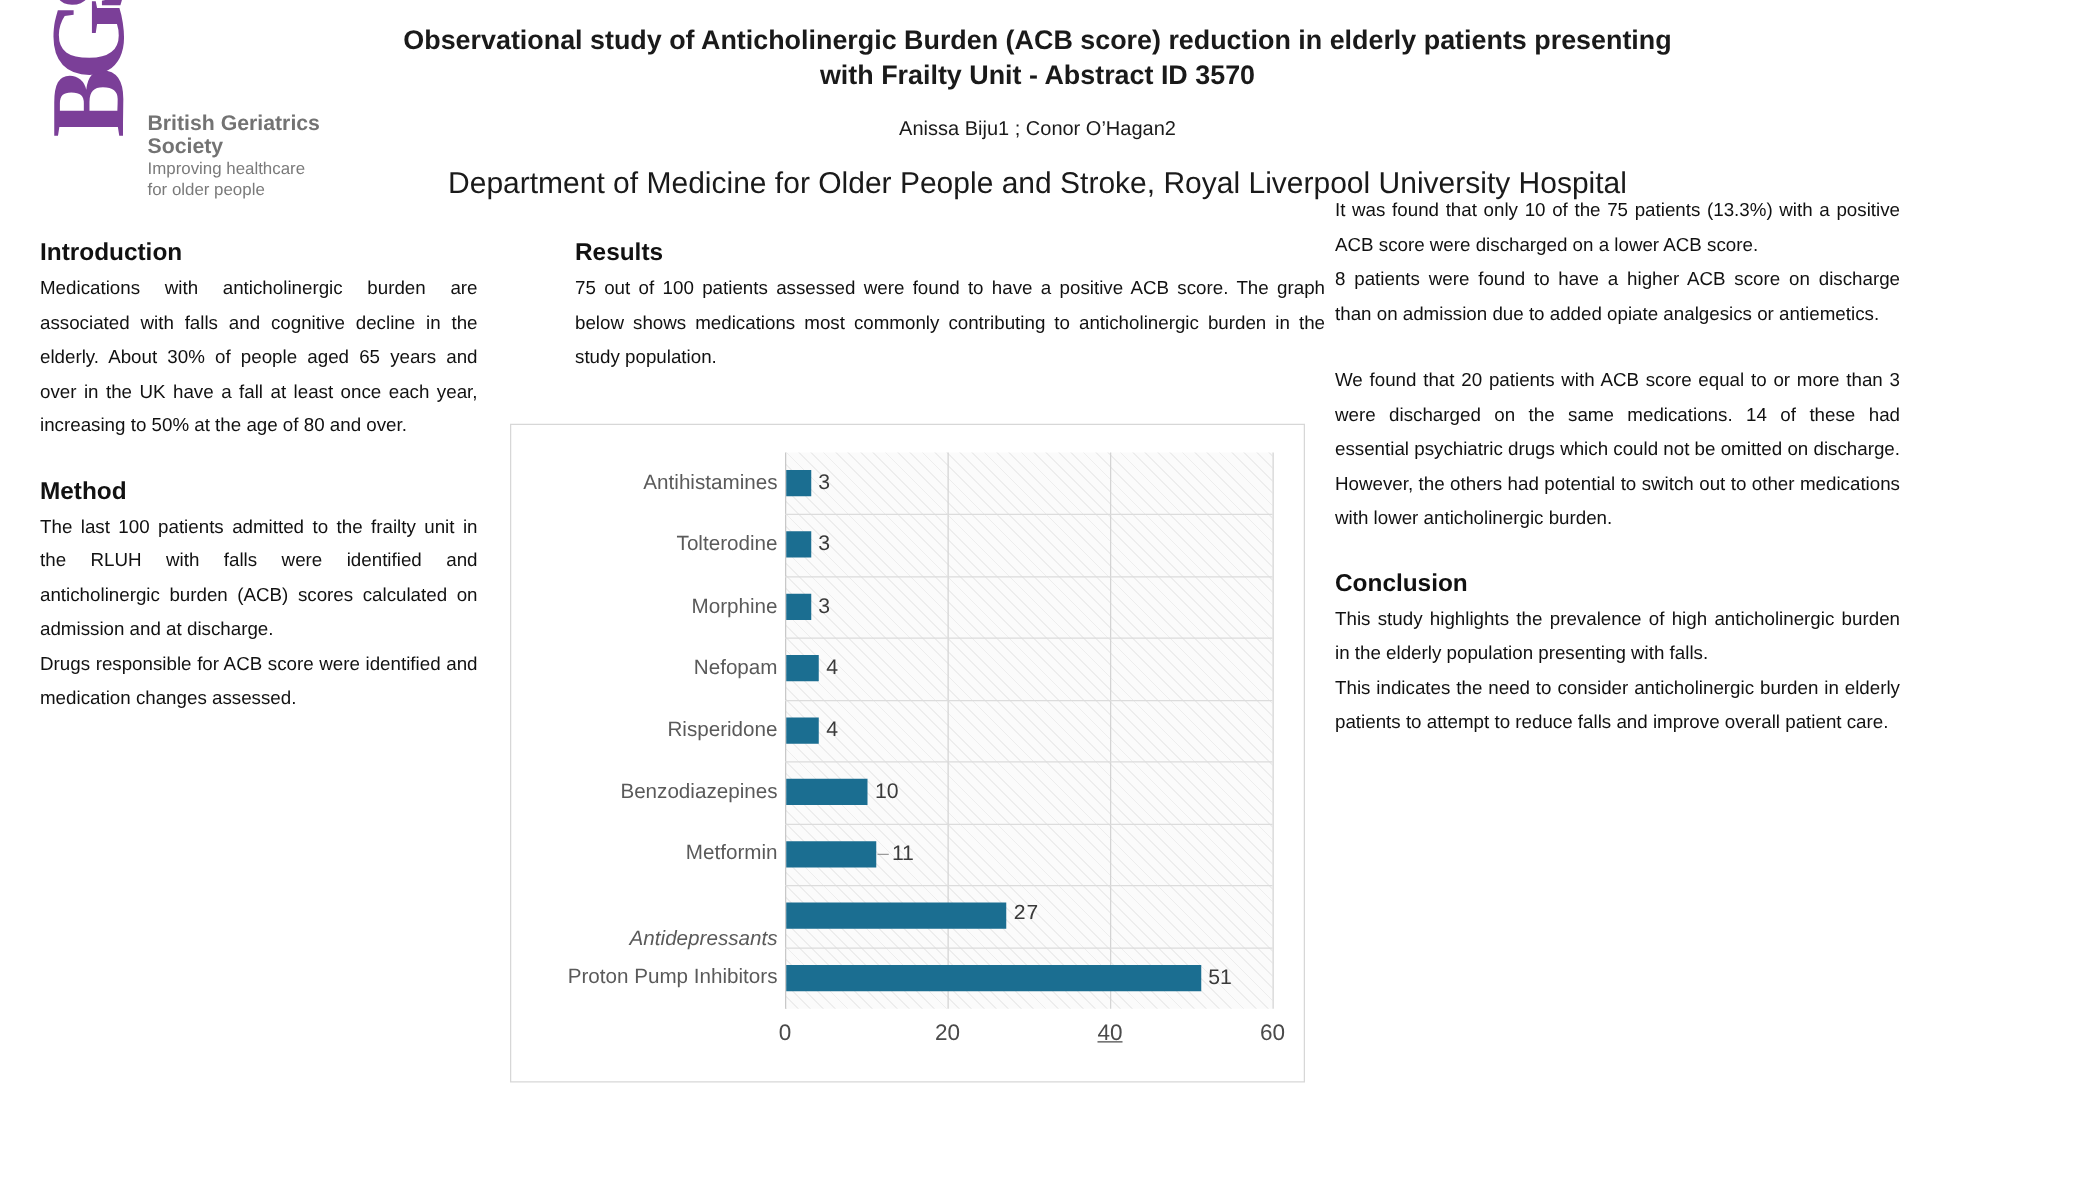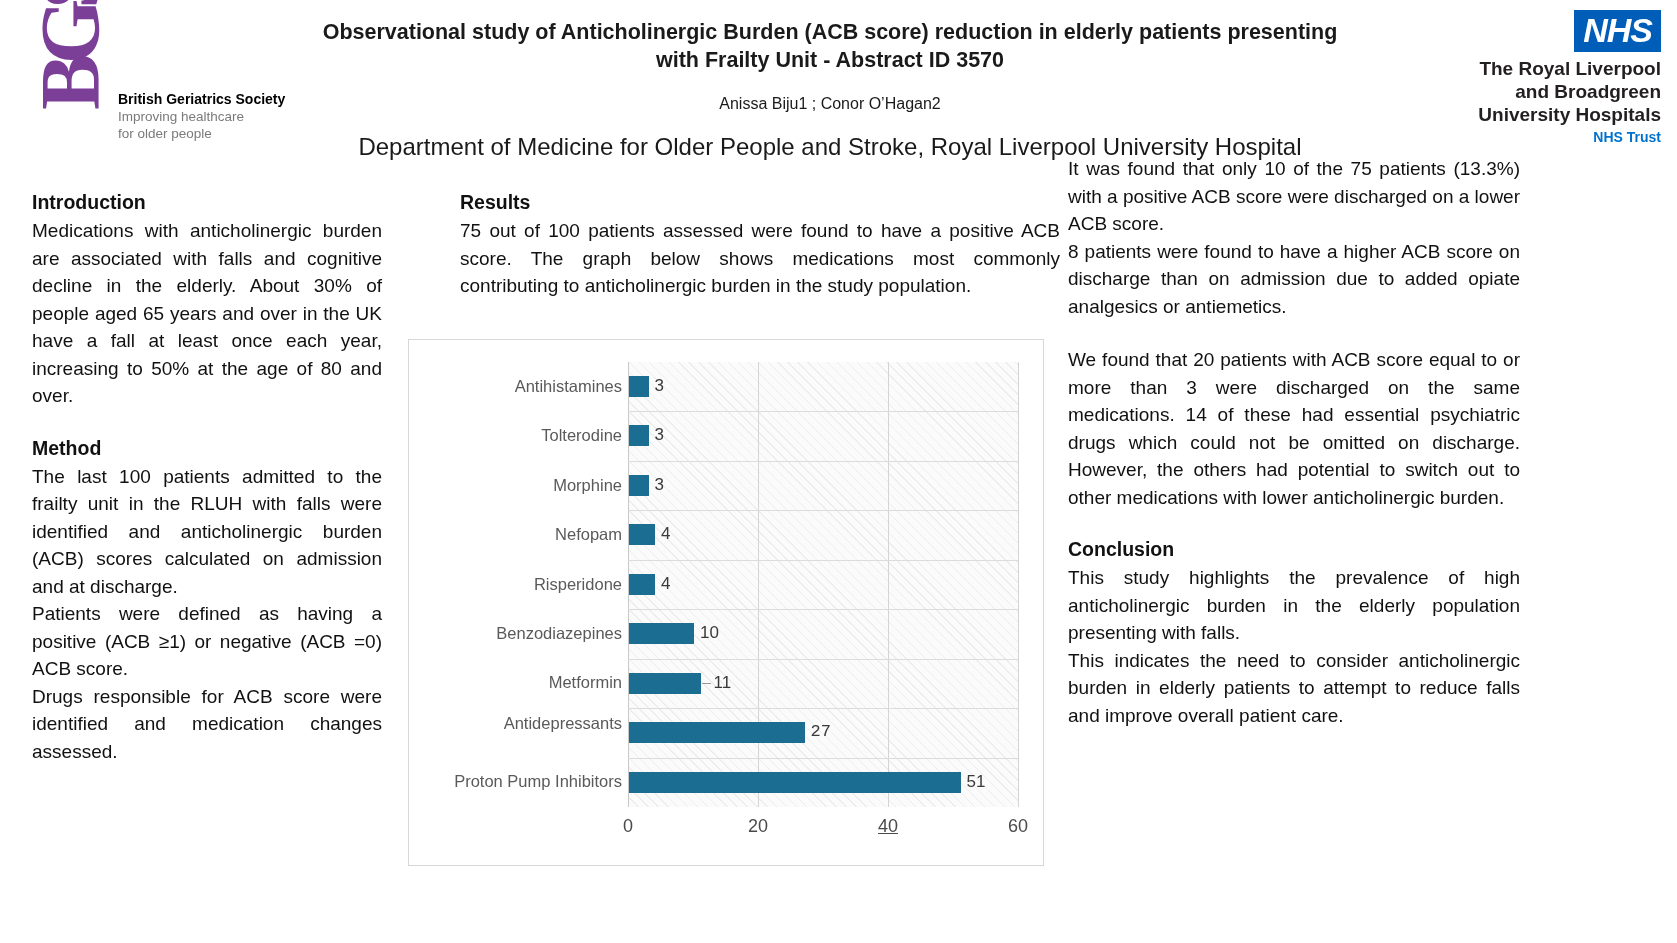--- a/index.html
+++ b/index.html
@@ -23,21 +23,21 @@
     position:absolute;left:20px;top:8px;width:70px;height:110px;
     color:#7b3f98;font-weight:bold;font-size:84px;line-height:106px;
     letter-spacing:-10px;
     transform:rotate(-90deg);transform-origin:50% 50%;
     font-family:"Liberation Serif", serif;
     white-space:nowrap;text-align:center;
   }
   #bgs-text{
     position:absolute;left:100px;top:78px;width:170px;
   }
-  #bgs-name{font-size:14px;font-weight:bold;color:#000000;line-height:18px;}
+  #bgs-name{font-size:17px;font-weight:bold;color:#737373;line-height:18px;}
   #bgs-tag1,#bgs-tag2{font-size:13.5px;color:#7a7a7a;line-height:17px;}
 
   #title-block{
     position:absolute;left:300px;top:18px;width:1060px;
     text-align:center;
   }
   #poster-title{
     font-size:21.5px;font-weight:bold;line-height:28px;color:#1a1a1a;
     margin:0 0 2px 0;
   }
@@ -68,21 +68,21 @@
   
   .col{position:absolute;top:190px;}
   #col-left{left:32px;width:350px;}
   #col-mid{left:460px;width:600px;}
   #col-right{left:1068px;width:452px;top:155px;}
 
   h2.sec{
     font-size:19.5px;font-weight:bold;margin:0 0 2px 0;line-height:25px;color:#111;
   }
   p.body{
-    font-size:19px;line-height:27.5px;margin:0;text-align:justify;color:#111;
+    font-size:15px;line-height:27.5px;margin:0;text-align:justify;color:#111;
   }
   .gap{height:26px;}
 
   
   #chart-card{
     position:absolute;left:408px;top:339px;width:636px;height:527px;
     background:#ffffff;border:1px solid #d7d7d7;box-sizing:border-box;
   }
   #plot-wrap{
     position:absolute;left:219px;top:22px;width:390px;height:445px;
@@ -140,34 +140,28 @@
       <div id="bgs-tag2">for older people</div>
     </div>
   </div>
 
   <div id="title-block">
     <h1 id="poster-title">Observational study of Anticholinergic Burden (ACB score) reduction in elderly patients presenting with Frailty Unit - Abstract ID 3570</h1>
     <p id="authors">Anissa Biju1 ; Conor O’Hagan2</p>
     <p id="department">Department of Medicine for Older People and Stroke, Royal Liverpool University Hospital</p>
   </div>
 
-  <div id="nhs-logo">
-    <div id="nhs-box">NHS</div>
-    <div id="nhs-trustname">The Royal Liverpool and Broadgreen University Hospitals</div>
-    <div id="nhs-sub">NHS Trust</div>
-  </div>
 </div>
 
 <div class="col" id="col-left">
   <h2 class="sec">Introduction</h2>
   <p class="body">Medications with anticholinergic burden are associated with falls and cognitive decline in the elderly. About 30% of people aged 65 years and over in the UK have a fall at least once each year, increasing to 50% at the age of 80 and over.</p>
   <div class="gap"></div>
   <h2 class="sec">Method</h2>
   <p class="body">The last 100 patients admitted to the frailty unit in the RLUH with falls were identified and anticholinergic burden (ACB) scores calculated on admission and at discharge.</p>
-  <p class="body">Patients were defined as having a positive (ACB ≥1) or negative (ACB =0) ACB score.</p>
   <p class="body">Drugs responsible for ACB score were identified and medication changes assessed.</p>
 </div>
 
 <div class="col" id="col-mid">
   <h2 class="sec">Results</h2>
   <p class="body">75 out of 100 patients assessed were found to have a positive ACB score. The graph below shows medications most commonly contributing to anticholinergic burden in the study population.</p>
 </div>
 
 <div id="chart-card">
   <div id="plot-wrap">
@@ -222,21 +216,21 @@
         <div class="barval" style="left: 338.5px;">51</div>
       </div>
     </div>
 <div class="catlabel" style="top: 35.7222px; left: 8px; width: 205px; position: absolute;">Antihistamines</div>
     <div class="catlabel" style="top: 85.1667px; left: 8px; width: 205px; position: absolute;">Tolterodine</div>
     <div class="catlabel" style="top: 134.611px; left: 8px; width: 205px; position: absolute;">Morphine</div>
     <div class="catlabel" style="top: 184.056px; left: 8px; width: 205px; position: absolute;">Nefopam</div>
     <div class="catlabel" style="top: 233.5px; left: 8px; width: 205px; position: absolute;">Risperidone</div>
     <div class="catlabel" style="top: 282.944px; left: 8px; width: 205px; position: absolute;">Benzodiazepines</div>
     <div class="catlabel" style="top: 332.389px; left: 8px; width: 205px; position: absolute;">Metformin</div>
-    <div class="catlabel" style="top: 373px; left: 8px; width: 205px; position: absolute;">Antidepressants</div>
+    <div class="catlabel" style="top: 401px; left: 8px; width: 205px; position: absolute; font-style: italic;">Antidepressants</div>
     <div class="catlabel" style="top: 431.278px; left: 8px; width: 205px; position: absolute;">Proton Pump Inhibitors</div>
     <div class="xtick" style="left: 194px; top: 474px;">0</div>
     <div class="xtick" style="left: 324px; top: 474px;">20</div>
     <div class="xtick" style="left: 454px; top: 474px; text-decoration: underline;">40</div>
     <div class="xtick" style="left: 584px; top: 474px;">60</div>
   </div>
 
 <div class="col" id="col-right">
   <p class="body">It was found that only 10 of the 75 patients (13.3%) with a positive ACB score were discharged on a lower ACB score.</p>
   <p class="body">8 patients were found to have a higher ACB score on discharge than on admission due to added opiate analgesics or antiemetics.</p>

